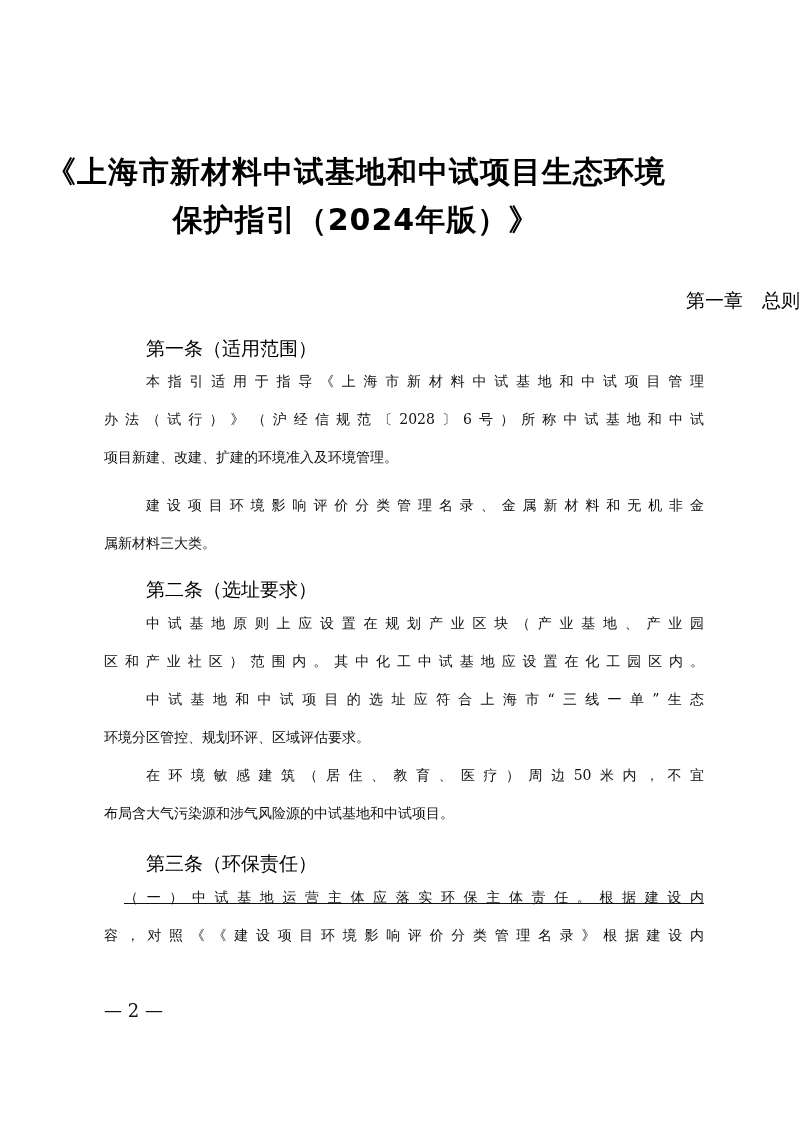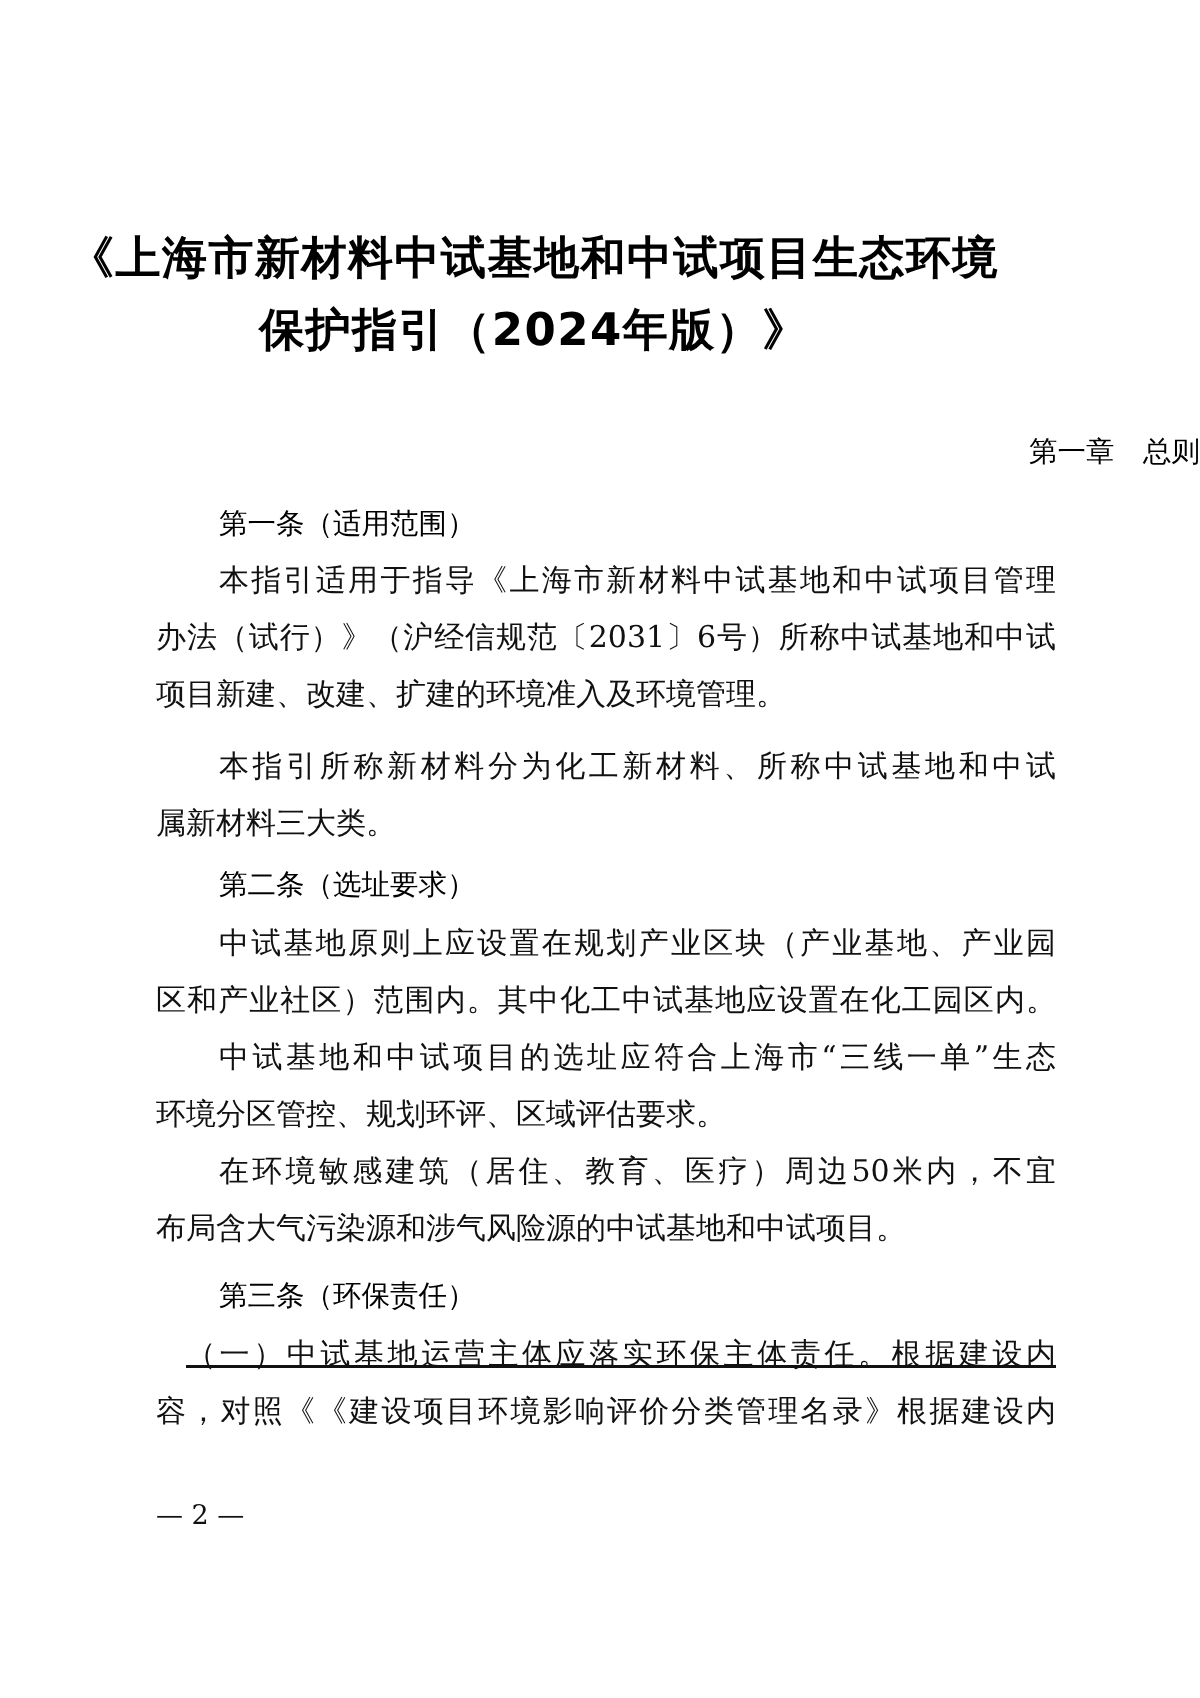--- a/index.html
+++ b/index.html
@@ -5,41 +5,41 @@
   html, body { margin: 0; padding: 0; background: #ffffff; }
   body { width: 800px; height: 1132px; position: relative; overflow: hidden;
          font-family: "DejaVu Serif", "Liberation Serif", serif; color: #111; }
   .title { position: absolute; left: 0; width: 712px; text-align: center;
            font-family: "DejaVu Sans", "Liberation Sans", sans-serif;
            font-weight: bold; font-size: 30px; letter-spacing: 1px; color: #000; }
   .t1 { top: 152px; }
   .t2 { top: 200px; }
   .chapter { position: absolute; top: 288px; left: 0; width: 800px; text-align: right;
              font-family: "DejaVu Sans", "Liberation Sans", sans-serif; font-size: 19px; color: #000; }
-  .line { position: absolute; left: 104px; width: 600px; font-size: 20px;
+  .line { position: absolute; left: 104px; width: 600px; font-size: 14px;
           white-space: nowrap; text-align: justify; text-align-last: justify; color: #111; }
   .line.last { text-align-last: left; }
   .line.indent { left: 146px; width: 558px; }
   .head { position: absolute; left: 146px; font-size: 19px; font-weight: normal;
           font-family: "DejaVu Sans", "Liberation Sans", sans-serif; color: #000; }
   .pagenum { position: absolute; left: 104px; top: 1000px; font-size: 18px; color: #111; }
 </style>
 </head>
 <body>
 
 <div>
   <div class="title t1">《上海市新材料中试基地和中试项目生态环境</div>
   <div class="title t2">保护指引（2024年版）》</div>
   <div class="chapter">第一章　总则</div>
 
   <div class="head" style="top:336px">第一条（适用范围）</div>
   <div class="line indent" style="top:373px">本指引适用于指导《上海市新材料中试基地和中试项目管理</div>
-  <div class="line" style="top:411px">办法（试行）》（沪经信规范〔2031〕6号）所称中试基地和中试</div>
+  <div class="line" style="top:411px">办法（试行）》（沪经信规范〔2028〕6号）所称中试基地和中试</div>
   <div class="line last" style="top:449px">项目新建、改建、扩建的环境准入及环境管理。</div>
-  <div class="line indent" style="top:497px">本指引所称新材料分为化工新材料、所称中试基地和中试</div>
+  <div class="line indent" style="top:497px">建设项目环境影响评价分类管理名录、金属新材料和无机非金</div>
   <div class="line last" style="top:535px">属新材料三大类。</div>
 
   <div class="head" style="top:577px">第二条（选址要求）</div>
   <div class="line indent" style="top:615px">中试基地原则上应设置在规划产业区块（产业基地、产业园</div>
   <div class="line" style="top:653px">区和产业社区）范围内。其中化工中试基地应设置在化工园区内。</div>
   <div class="line indent" style="top:691px">中试基地和中试项目的选址应符合上海市“三线一单”生态</div>
   <div class="line last" style="top:729px">环境分区管控、规划环评、区域评估要求。</div>
   <div class="line indent" style="top:767px">在环境敏感建筑（居住、教育、医疗）周边50米内，不宜</div>
   <div class="line last" style="top:805px">布局含大气污染源和涉气风险源的中试基地和中试项目。</div>
 

